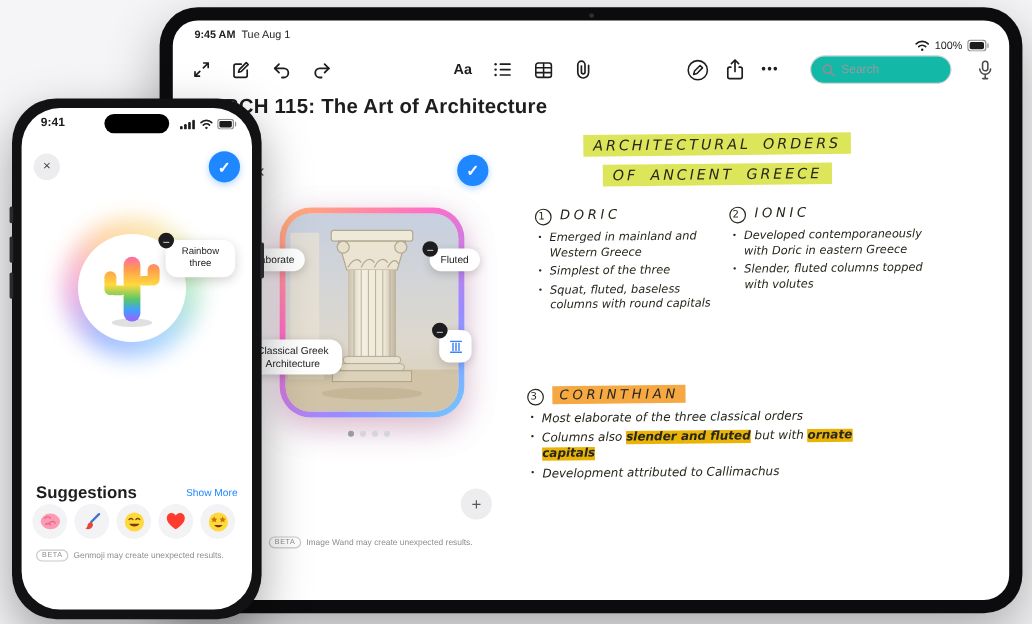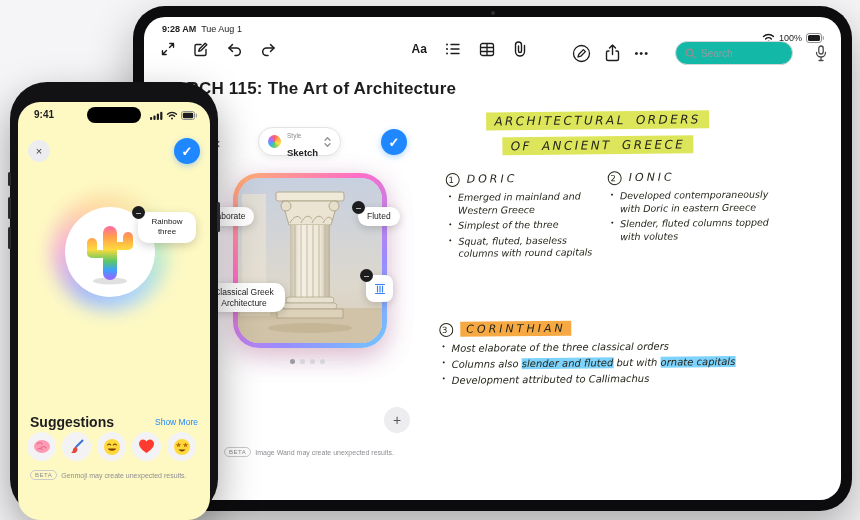--- a/index.html
+++ b/index.html
@@ -9,21 +9,21 @@
   
   .ipad { position:absolute; left:133px; top:6px; width:719px; height:505px; background:#0c0c0e;
           border-radius:32px; padding:11px; box-shadow:0 18px 45px rgba(0,0,0,.30); }
   .ipad-cam { position:absolute; top:4.5px; left:50%; transform:translateX(-50%); width:4px; height:4px; border-radius:50%; background:#2e2e33; }
   .ipad-screen { position:relative; width:100%; height:100%; background:#fff; border-radius:21px; overflow:hidden; }
 
   .ipad-status { position:absolute; top:7px; left:18px; font-size:9px; color:#1d1d1f; }
   .ipad-status b { font-weight:700; margin-right:5px; }
   .ipad-status-right { position:absolute; top:16px; right:16px; display:flex; align-items:center; gap:4px; font-size:9px; color:#1d1d1f; }
 
-  .tb { position:absolute; top:24px; left:16px; right:14px; height:34px; display:flex; align-items:flex-start; }
+  .tb { position:absolute; top:24px; left:16px; right:14px; height:34px; display:flex; align-items:center;gap:34px; }
   .tbtn { background:none; border:none; padding:0; display:flex; align-items:center; justify-content:center; cursor:pointer; color:#1d1d1f; }
   .tb .g1 { display:flex; gap:17px; }
   .tb .sp-a { width:148px; }
   .tb .g2 { display:flex; gap:18px; align-items:center; }
   .tb .sp-b { width:50px; }
   .tb .g3 { display:flex; gap:14px; align-items:center; }
   .aa-label { font-size:12px; font-weight:600; }
   .more-label { font-size:11px; letter-spacing:1px; color:#1d1d1f; }
   .search-pill { display:flex; align-items:center; gap:5px; width:118px; height:24px; border:1px solid #d6d6db; border-radius:13px; padding:0 9px; margin-left:12px; background:#14b8a6; }
   .search-pill input { border:none; outline:none; width:80px; font-size:10px; background:transparent; color:#1d1d1f; }
@@ -73,40 +73,40 @@
   .beta-pill { font-size:6px; color:#8e8e93; border:1px solid #c9c9ce; border-radius:6px; padding:1px 4px; letter-spacing:.5px; }
   .beta-note { font-size:7px; color:#8e8e93; }
 
   
   .notes { position:absolute; left:295px; top:90px; width:390px; height:390px; font-family:"DejaVu Sans",sans-serif;
            font-style:italic; color:#26261c; transform:rotate(-0.6deg); }
   .ntitle { position:absolute; left:18px; top:2px; width:285px; text-align:center; }
   .ntitle .line { display:inline-block; font-size:12px; letter-spacing:2.4px; word-spacing:4px; padding:2px 8px; margin-bottom:5px; }
   .hl-y { background:#dde65b; }
   .hl-o { background:#f6a843; padding:1px 6px; }
-  .hl-b { background:#7dd3fc; }
+  .hl-b { background:#eab308;font-weight:bold; }
   .hw-head { font-size:11px; letter-spacing:3px; margin-bottom:5px; white-space:nowrap; }
   .num-c { display:inline-flex; align-items:center; justify-content:center; width:14px; height:14px; border:1.3px solid #26261c;
            border-radius:50%; font-size:8.5px; margin-right:7px; font-style:normal; }
   .bl { position:relative; font-size:9.5px; line-height:1.32; margin:3px 0 3px 2px; padding-left:10px; }
   .bl::before { content:"•"; position:absolute; left:0; top:1px; font-size:7px; }
   .sec-doric { position:absolute; left:8px; top:64px; width:152px; }
   .sec-ionic { position:absolute; left:170px; top:64px; width:168px; }
   .sec-cor { position:absolute; left:0px; top:214px; width:300px; }
   .sec-cor .bl { font-size:10px; }
 
   
   .iphone { position:absolute; left:10px; top:82px; width:208px; height:434px; background:#121214; border-radius:37px; padding:8px;
             box-shadow:0 16px 40px rgba(0,0,0,.35); z-index:5; }
   .side-btn { position:absolute; background:#2a2a2e; border-radius:2px; }
   .sb-l1 { left:-2px; top:90px; width:3px; height:14px; }
   .sb-l2 { left:-2px; top:115px; width:3px; height:22px; }
   .sb-l3 { left:-2px; top:145px; width:3px; height:22px; }
   .sb-r1 { right:-2px; top:120px; width:3px; height:30px; }
-  .iphone-screen { position:relative; width:100%; height:100%; background:#fef9c3; border-radius:22px; overflow:hidden;margin-top:12px; }
+  .iphone-screen { position:relative; width:100%; height:100%; background:#ffffff; border-radius:32px; overflow:hidden; }
   .island { position:absolute; top:5px; left:50%; transform:translateX(-50%); width:54px; height:16px; border-radius:9px; background:#000; }
   .ph-time { position:absolute; top:7px; left:16px; font-size:10px; font-weight:700; color:#1d1d1f; }
   .ph-status { position:absolute; top:9px; right:12px; display:flex; align-items:center; gap:3px; }
 
   .ph-close { position:absolute; left:10px; top:38px; width:22px; height:22px; border-radius:50%; background:#ededf0; border:none;
               color:#3c3c40; font-size:11px; cursor:pointer; }
   .ph-check { left:auto; right:10px; top:36px; position:absolute; }
 
   .glow { position:absolute; left:34px; top:92px; width:116px; height:116px; }
   .glow-ring { position:absolute; inset:0; border-radius:50%;
@@ -133,21 +133,21 @@
 </head>
 <body>
 
 <div class="stage">
 
   <div class="ipad">
     <div class="ipad-cam"></div>
     <div class="ipad-screen">
 
       <div class="ipad-status">
-        <b>9:28 AM</b><span>Tue Aug 1</span>
+        <b>9:45 AM</b><span>Tue Aug 1</span>
       </div>
       <div class="ipad-status-right">
         <span>
             <svg width="13" height="10" viewBox="0 0 13 10" fill="none" stroke="#1d1d1f" stroke-width="1.4" stroke-linecap="round">
               <path d="M1.5 3.6a7 7 0 0 1 10 0"></path>
               <path d="M3.6 5.9a4.2 4.2 0 0 1 5.8 0"></path>
               <circle cx="6.5" cy="8.4" r="1" fill="#1d1d1f" stroke="none"></circle>
             </svg>
           </span>
         <span>100%</span>
@@ -262,29 +262,20 @@
         </div>
         <div class="sec-cor">
           <div class="hw-head"><span class="num-c">3</span><span class="hl-o">CORINTHIAN</span></div>
           <div class="bl">Most elaborate of the three classical orders</div>
           <div class="bl"><span>Columns also </span><span class="hl-b">slender and fluted</span><span> but with </span><span class="hl-b">ornate capitals</span></div>
           <div class="bl">Development attributed to Callimachus</div>
         </div>
       </div>
 
       <button class="wand-close">×</button>
-      <div class="style-chip">
-        <span class="swirl"></span>
-        <span><span class="lbl">Style</span><br class="hidden-br"><span class="val">Sketch</span></span>
-        <span>
-            <svg width="7" height="12" viewBox="0 0 7 12" fill="none" stroke="#8e8e93" stroke-width="1.3" stroke-linecap="round" stroke-linejoin="round">
-              <path d="M1 4.2 3.5 1.7 6 4.2M1 7.8l2.5 2.5L6 7.8"></path>
-            </svg>
-          </span>
-      </div>
       <button class="check-circle wand-check">✓</button>
 
       <div class="gen-card">
         <div class="gen-card-inner">
           <svg width="100%" height="100%" viewBox="0 0 144 165" preserveAspectRatio="none">
             <defs>
               <linearGradient id="sky" x1="0" y1="0" x2="0" y2="1">
                 <stop offset="0" stop-color="#c7d0e0"></stop>
                   <stop offset="0.65" stop-color="#ddd8cd"></stop>
                   <stop offset="1" stop-color="#d9cdb6"></stop>

